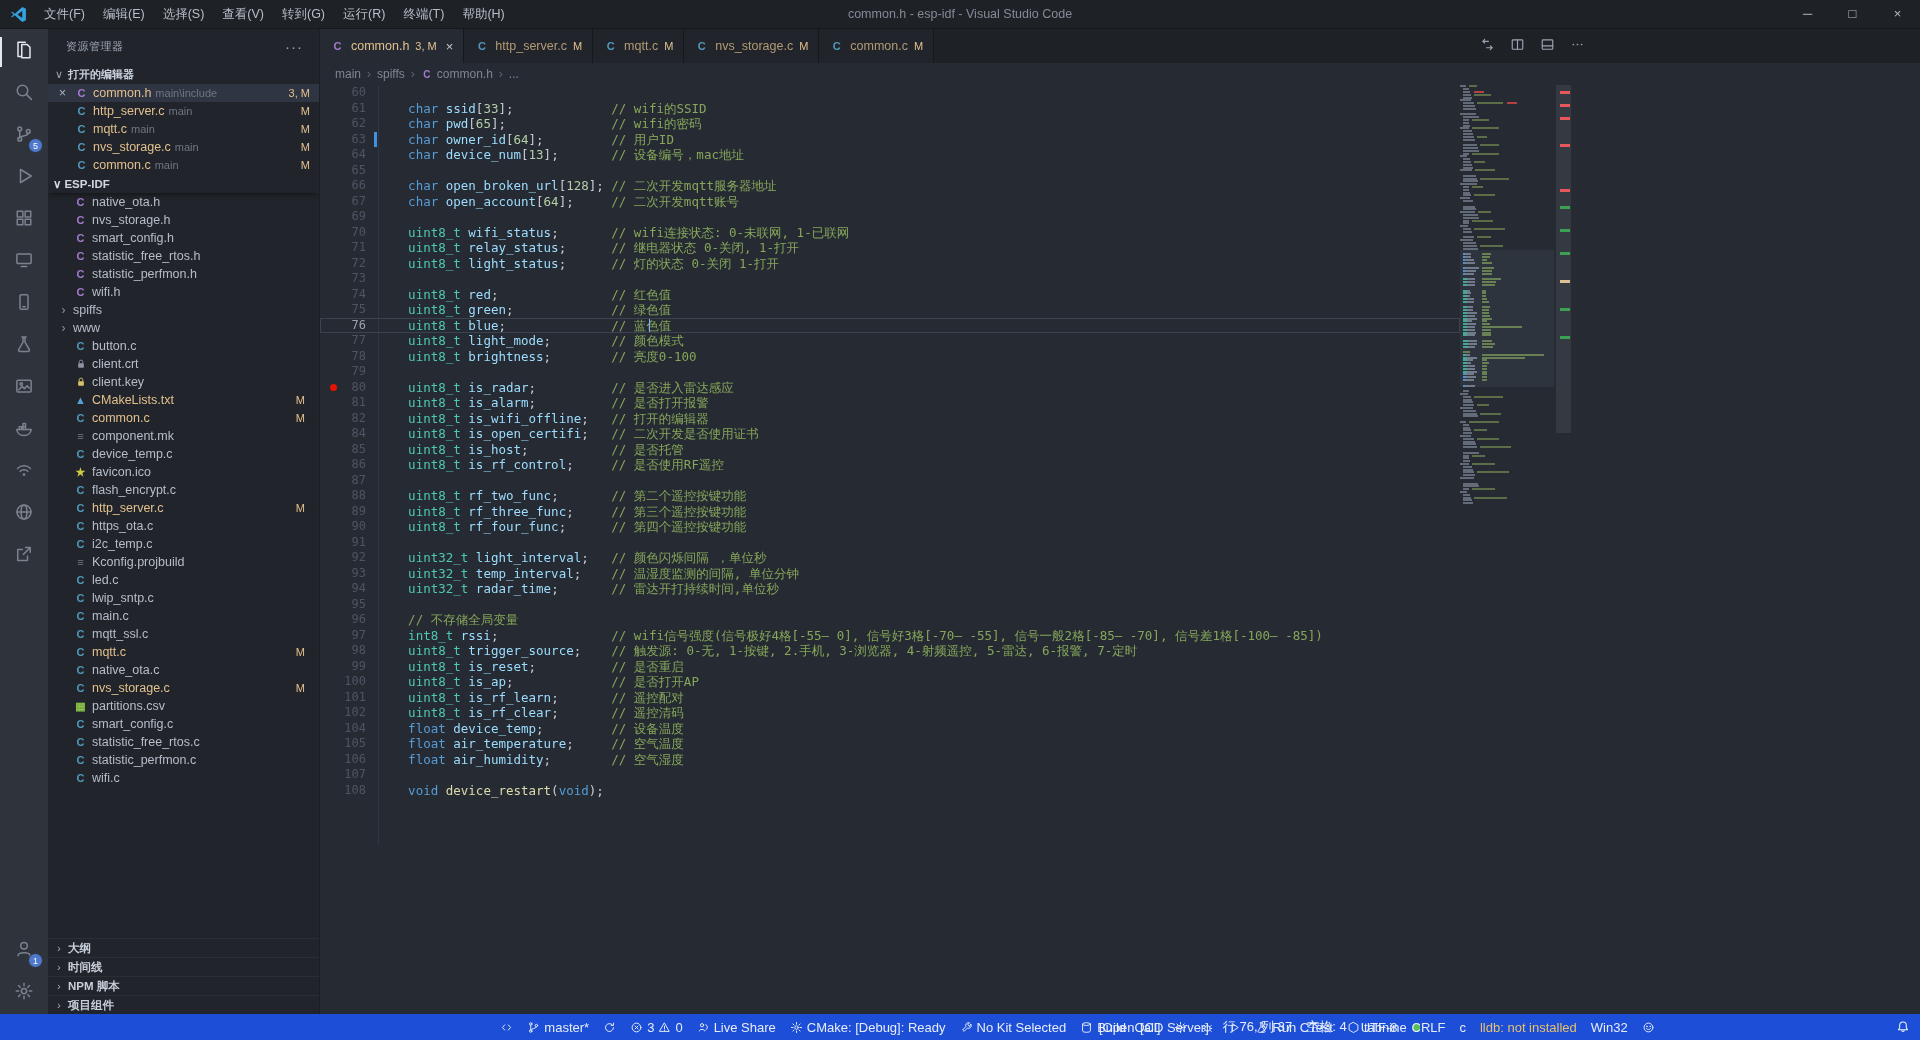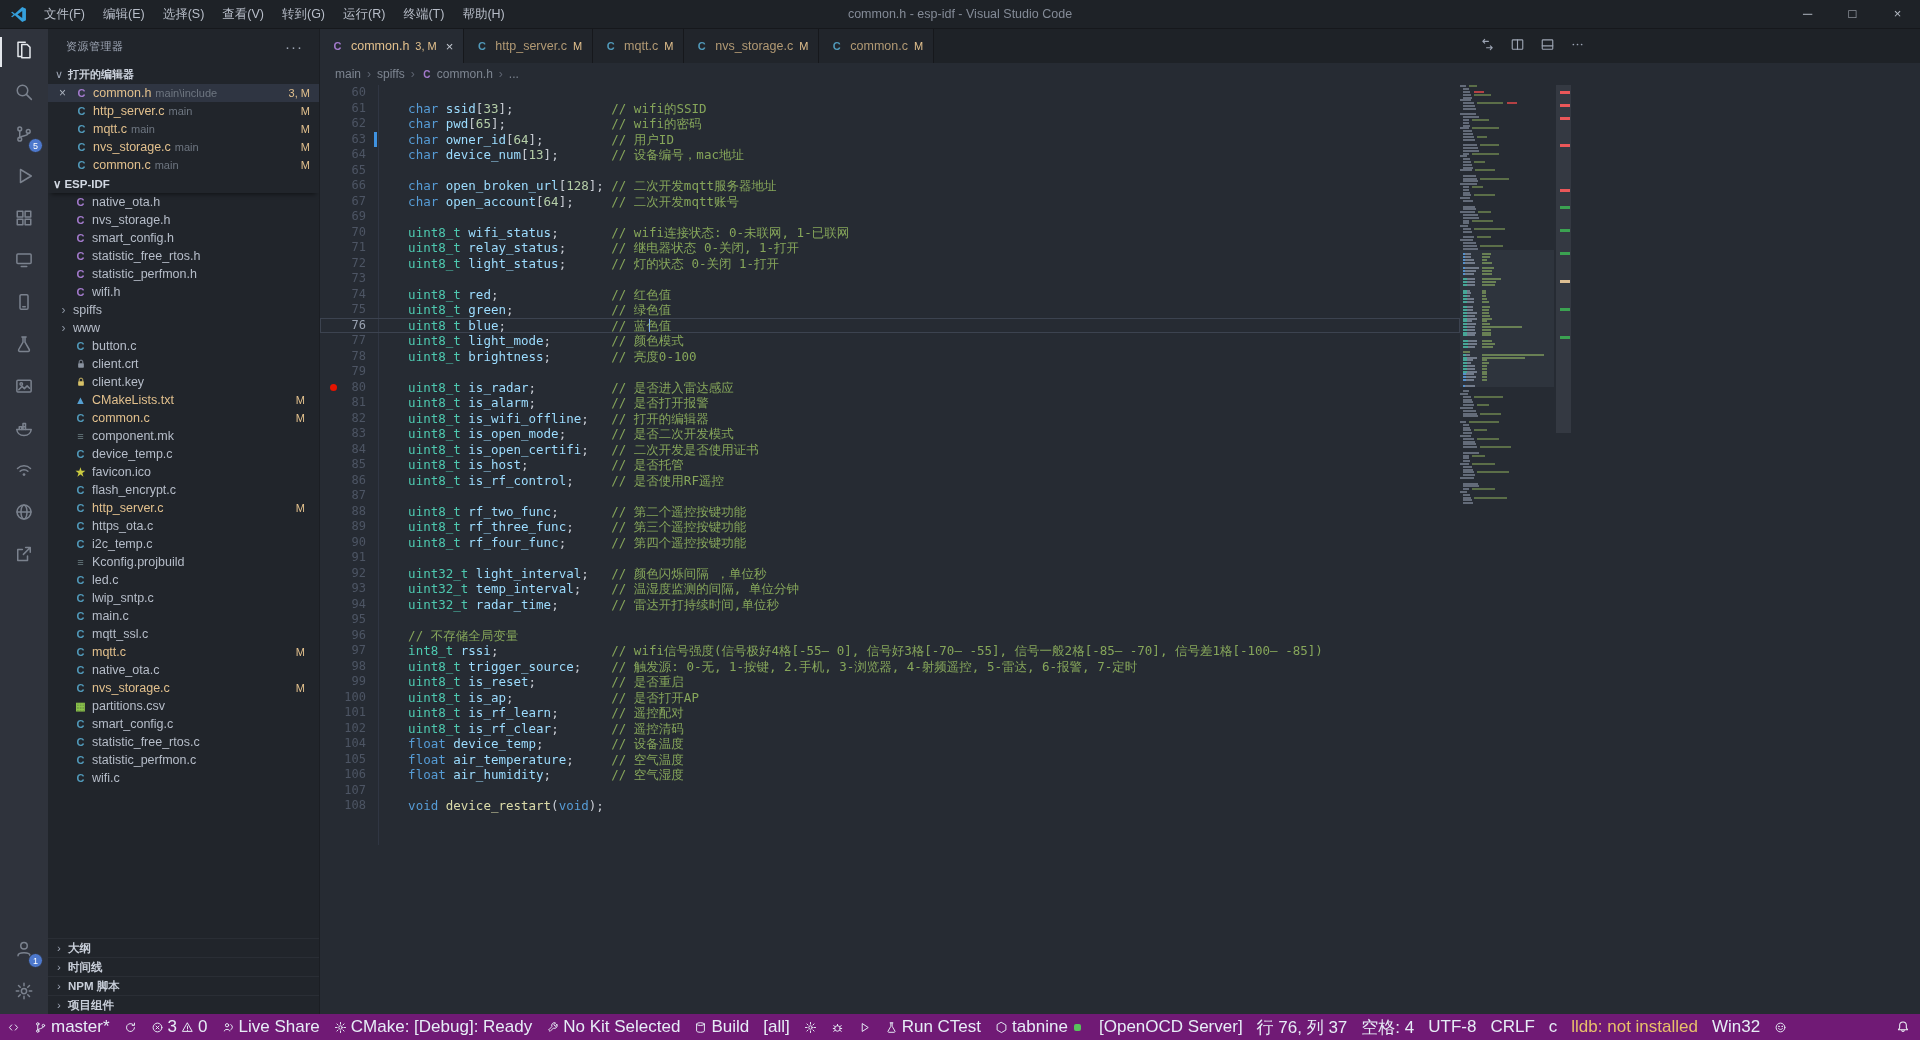--- a/index.html
+++ b/index.html
@@ -82,21 +82,21 @@
 
   .minimap{position:absolute;left:1140px;top:0;width:94px;}
   .mm-row{white-space:nowrap;font-size:0;display:flex;align-items:center;}
   .mm-seg{height:2px;display:inline-block;}
   .mm-visible{position:absolute;left:0;right:0;background:rgba(204,214,229,.055);}
   .ruler{position:absolute;left:1238px;width:14px;top:0;bottom:0;}
   .ruler-mark{position:absolute;left:2px;width:10px;height:3px;}
   .scroll-thumb{position:absolute;left:1236px;top:0;width:15px;height:348px;background:rgba(180,190,205,.10);}
 
   
-  .statusbar{flex:0 0 26px;background:#701a75;display:flex;align-items:center;position:relative;color:#e6edf6;font-size:17px;}
+  .statusbar{flex:0 0 26px;background:#1d4ed8;display:flex;align-items:center;position:relative;color:#e6edf6;font-size:13px;justify-content:center;}
   .sb-left{display:flex;height:26px;}
   .sb-item{display:flex;align-items:center;gap:4px;padding:0 7px;height:26px;white-space:nowrap;}
   .sb-ic{display:inline-flex;align-items:center;}
   .green-dot{width:7px;height:7px;border-radius:2px;background:#58c15c;margin-left:2px;}
   .sb-right{position:absolute;left:1092px;top:0;height:26px;display:flex;}
   .sb-bell{position:absolute;right:10px;top:0;height:26px;display:flex;align-items:center;color:#eef2f8;}
 </style>
 </head>
 <body>
 
@@ -620,24 +620,20 @@
             </div>
             <div class="code-line">
               <span class="ln">81</span>
               <span class="body"><span class="code-part">    <span class="tk2">uint8_t</span> <span class="idn">is_alarm</span><span class="pn">;</span></span><span class="cm">// 是否打开报警</span></span>
             </div>
             <div class="code-line">
               <span class="ln">82</span>
               <span class="body"><span class="code-part">    <span class="tk2">uint8_t</span> <span class="idn">is_wifi_offline</span><span class="pn">;</span></span><span class="cm">// 打开的编辑器</span></span>
             </div>
             <div class="code-line">
-              <span class="ln">83</span>
-              <span class="body"><span class="code-part">    <span class="tk2">uint8_t</span> <span class="idn">is_open_mode</span><span class="pn">;</span></span><span class="cm">// 是否二次开发模式</span></span>
-            </div>
-            <div class="code-line">
               <span class="ln">84</span>
               <span class="body"><span class="code-part">    <span class="tk2">uint8_t</span> <span class="idn">is_open_certifi</span><span class="pn">;</span></span><span class="cm">// 二次开发是否使用证书</span></span>
             </div>
             <div class="code-line">
               <span class="ln">85</span>
               <span class="body"><span class="code-part">    <span class="tk2">uint8_t</span> <span class="idn">is_host</span><span class="pn">;</span></span><span class="cm">// 是否托管</span></span>
             </div>
             <div class="code-line">
               <span class="ln">86</span>
               <span class="body"><span class="code-part">    <span class="tk2">uint8_t</span> <span class="idn">is_rf_control</span><span class="pn">;</span></span><span class="cm">// 是否使用RF遥控</span></span>

